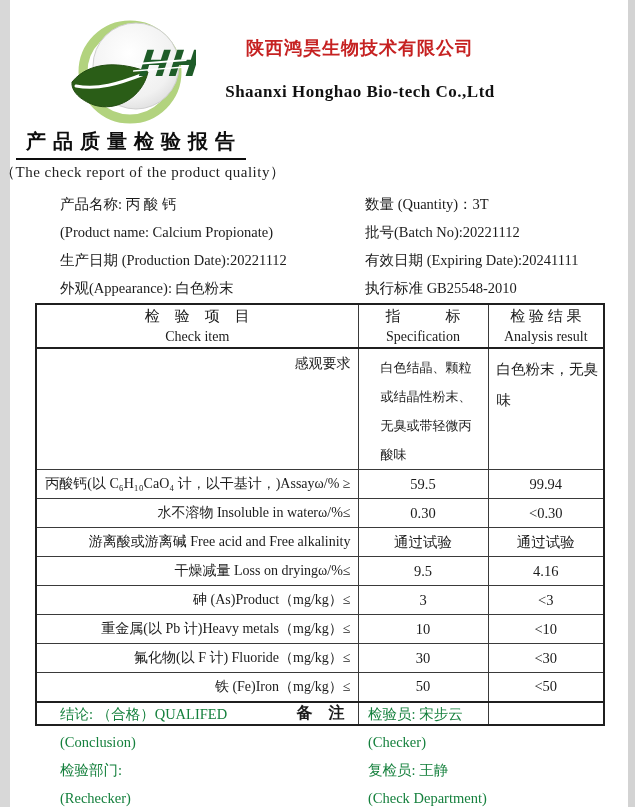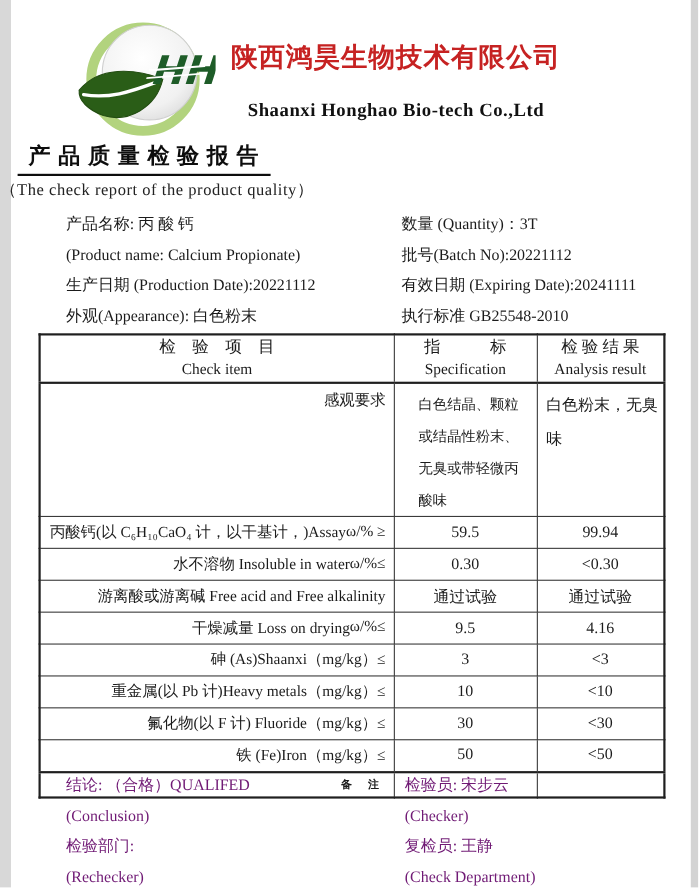--- a/index.html
+++ b/index.html
@@ -7,21 +7,21 @@
   body { font-family:"Liberation Serif","DejaVu Serif",serif; color:#1b1b1b; }
   .page { position:relative; width:635px; height:807px; background:#ffffff; overflow:hidden; }
 
   .edge { position:absolute; top:0; height:807px; background:#d8d8d8; }
   .edge-left  { left:0; width:10px; }
   .edge-right { right:0; width:7px; background:#d3d3d3; }
 
   
   .logo { position:absolute; left:66px; top:12px; width:130px; height:120px; }
   .company-block { position:absolute; left:160px; top:0; width:400px; text-align:center; }
-  .company-cn { margin-top:36px; font-size:24px; font-weight:bold; letter-spacing:1px; color:#c62222; }
+  .company-cn { margin-top:36px; font-size:18px; font-weight:bold; letter-spacing:1px; color:#c62222; }
   .company-en { margin-top:22px; font-size:17px; font-weight:bold; color:#111; letter-spacing:0.5px; }
 
   
   .report-title-wrap { position:absolute; left:16px; top:128px; width:635px; }
   .report-title { display:inline-block; font-size:20px; font-weight:bold; letter-spacing:7px; color:#0d0d0d;
                   border-bottom:2px solid #0d0d0d; padding:0 4px 3px 10px; }
   .report-subtitle { position:absolute; left:0; top:163px; width:635px; text-align:left;
                      font-size:15px; letter-spacing:0.5px; color:#222; }
 
   
@@ -42,26 +42,26 @@
   .c-result{ width:116px; text-align:center; font-size:14.5px; }
   tbody td { height:29px; vertical-align:middle; }
   .cell-flex { display:flex; justify-content:flex-end; align-items:center; padding:0 7px 0 8px; }
   .lbl  { font-size:14px; white-space:nowrap; }
   .unit { font-size:14px; white-space:nowrap; }
   tr.row-tall td { height:88px; vertical-align:top; }
   tr.row-tall .cell-flex { padding-top:6px; }
   tr.row-tall .c-spec  { text-align:left; font-size:13px; line-height:29px; padding:4px 4px 0 22px;margin-left:35px; }
   tr.row-tall .c-result{ text-align:left; font-size:14.5px; line-height:31px; padding:5px 4px 0 8px; }
   tr.row-remark td { height:23px; border-top:2px solid #1f1f1f; }
-  tr.row-remark .lbl { font-weight:bold; letter-spacing:6px; font-size:10px; }
+  tr.row-remark .lbl { font-weight:bold; letter-spacing:6px; font-size:16px; }
 
   
   .footer { position:absolute; left:60px; top:700px; width:545px; }
   .footer-row { display:grid; grid-template-columns:308px 1fr; height:28px; line-height:28px; }
-  .footer-cell { font-size:14.5px; white-space:nowrap; color:#701a75; }
+  .footer-cell { font-size:14.5px; white-space:nowrap; color:#15803d; }
 </style>
 </head>
 <body>
 
 <div class="page">
   <div class="edge edge-left"></div>
   <div class="edge edge-right"></div>
 
   <svg class="logo" viewBox="0 0 130 120">
     <defs>
@@ -184,21 +184,21 @@
           <span class="lbl">干燥减量 Loss on drying</span>
           <span class="unit">ω/%≤</span>
         </div>
       </td>
       <td class="c-spec">9.5</td>
       <td class="c-result">4.16</td>
     </tr>
         <tr class="row-normal">
       <td class="c-item">
         <div class="cell-flex">
-          <span class="lbl">砷 (As)Shaanxi</span>
+          <span class="lbl">砷 (As)Product</span>
           <span class="unit">（mg/kg）≤</span>
         </div>
       </td>
       <td class="c-spec">3</td>
       <td class="c-result">&lt;3</td>
     </tr>
         <tr class="row-normal">
       <td class="c-item">
         <div class="cell-flex">
           <span class="lbl">重金属(以 Pb 计)Heavy metals</span>

